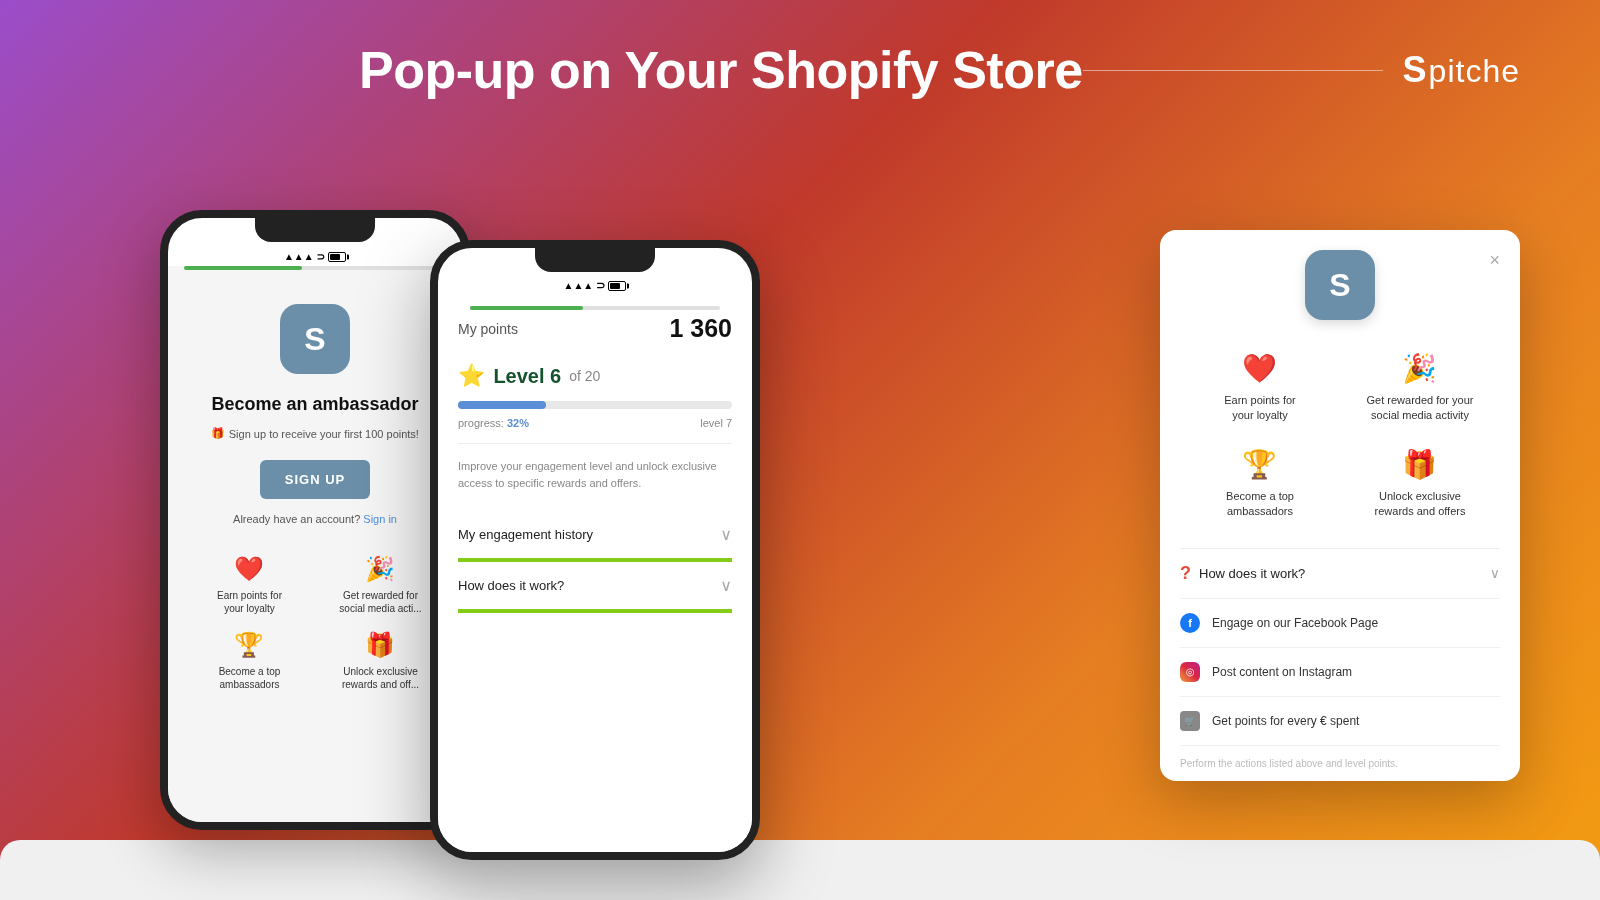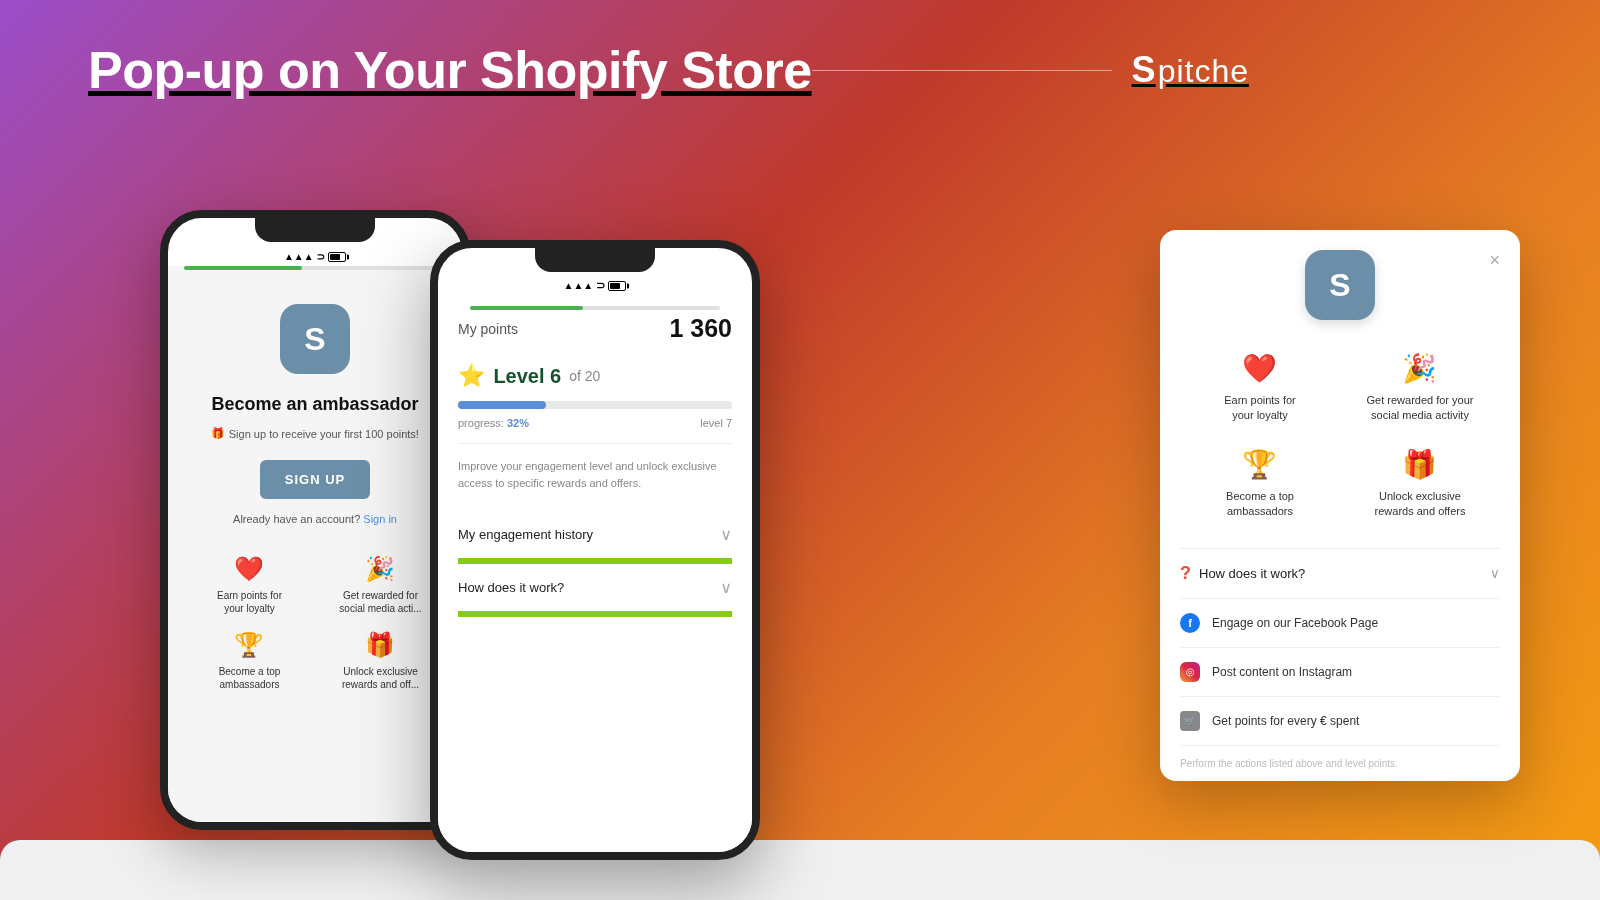--- a/index.html
+++ b/index.html
@@ -20,26 +20,25 @@
       right: 0;
       height: 60px;
       background: #f0f0f0;
       border-radius: 20px 20px 0 0;
     }
 
     
     .header {
       position: absolute;
       top: 40px;
-      left: 88px;
+      left: 68px;
       right: 80px;
       display: flex;
       align-items: center;
-      justify-content: flex-start;
-      text-decoration: underline;
+      justify-content: flex-end;
     }
 
     .header-title {
       color: white;
       font-size: 52px;
       font-weight: 700;
       letter-spacing: -0.5px;
     }
 
     .header-right {
@@ -307,21 +306,21 @@
       border-top: 1px solid #eee;
       padding-top: 14px;
       margin-bottom: 20px;
     }
 
     .phone-2-section {
       display: flex;
       justify-content: space-between;
       align-items: center;
       padding: 14px 0;
-      border-bottom: 6px solid #84cc16;
+      border-bottom: 4px solid #84cc16;
       font-size: 13px;
       font-weight: 500;
       color: #222;
     }
 
     .chevron-down {
       color: #aaa;
       font-size: 16px;
     }
 

